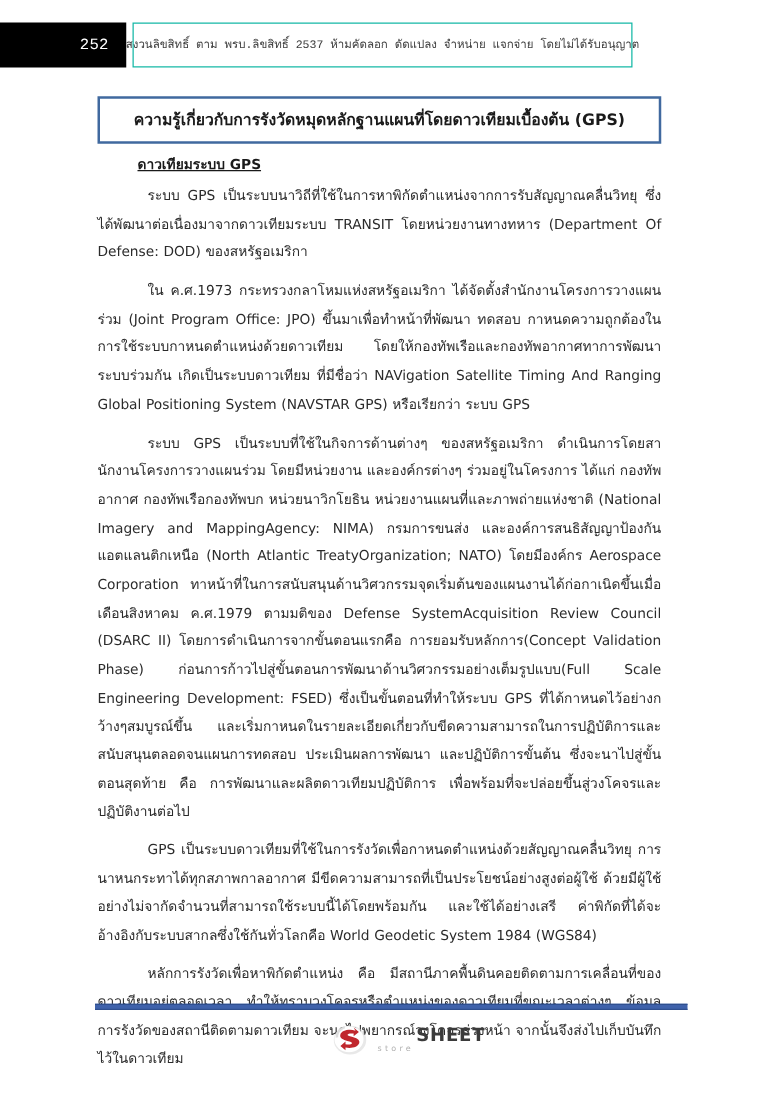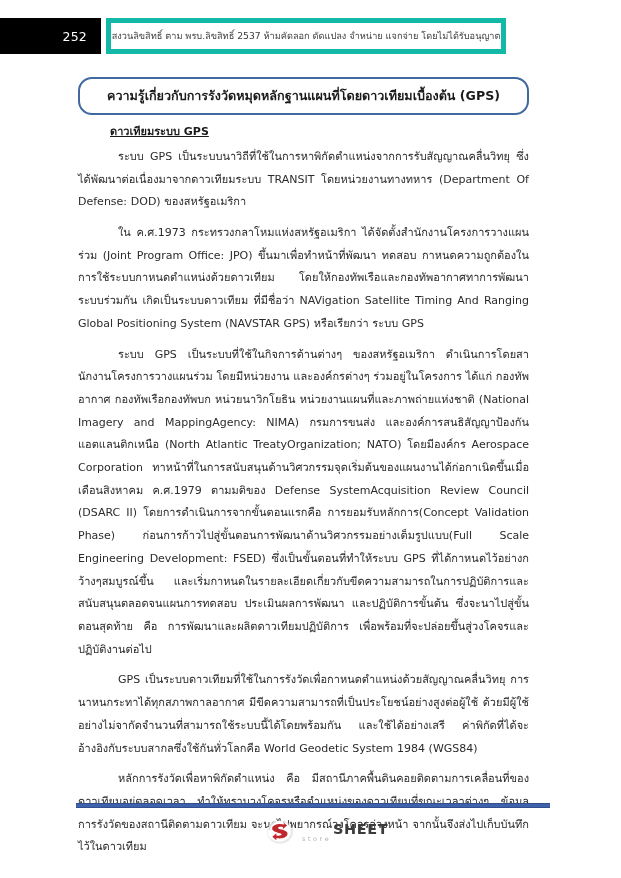--- a/index.html
+++ b/index.html
@@ -22,20 +22,21 @@
     background: #ffffff;
   }
 
   
   .header-row {
     position: absolute;
     left: 0;
     top: 18px;
     width: 621px;
     height: 36px;
+    font-family: Liberation Mono, monospace;
   }
 
   .page-number-box {
     position: absolute;
     left: 0;
     top: 0;
     width: 101px;
     height: 36px;
     background: #000000;
     color: #ffffff;
@@ -47,21 +48,21 @@
     font-size: 12.5px;
     letter-spacing: 0.2px;
   }
 
   .copyright-box {
     position: absolute;
     left: 106px;
     top: 0;
     width: 400px;
     height: 36px;
-    border: 5px solid #14b8a6;
+    border: 1px solid #14b8a6;
     box-sizing: border-box;
     display: flex;
     align-items: center;
     justify-content: center;
     background: #ffffff;
     text-align: right;
   }
   .copyright-text {
     font-size: 9.2px;
     color: #3d3d3d;
@@ -70,21 +71,21 @@
   }
 
   
   .title-banner {
     position: absolute;
     left: 78px;
     top: 77px;
     width: 451px;
     height: 38px;
     border: 2px solid #40699f;
-    border-radius: 14px;
+    border-radius: 0;
     box-sizing: border-box;
     display: flex;
     align-items: center;
     justify-content: center;
     background: #ffffff;
   }
   .title-text {
     font-size: 12.6px;
     font-weight: bold;
     color: #1a1a1a;

